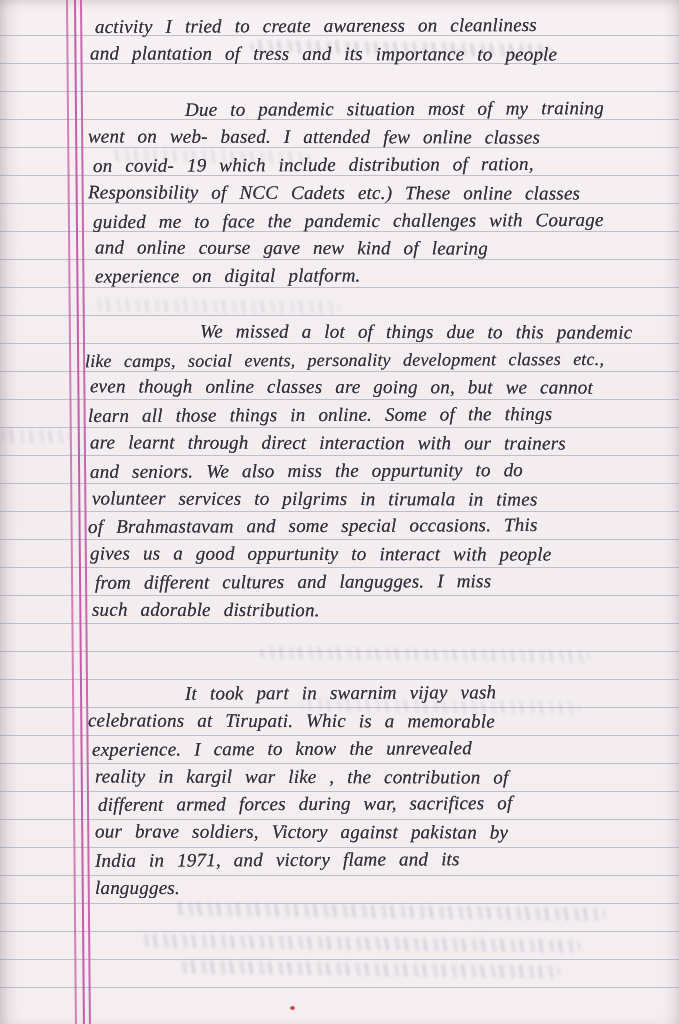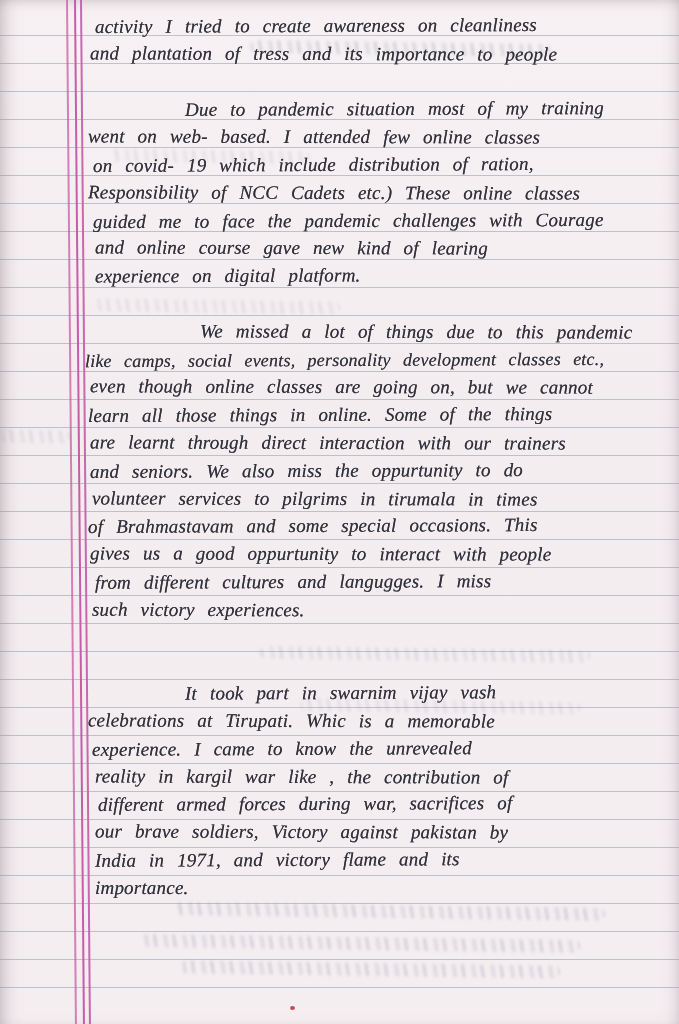--- a/index.html
+++ b/index.html
@@ -92,22 +92,22 @@
   <div class="line" style="top:319px;left:200px">We missed a lot of things due to this pandemic</div>
   <div class="line" style="top:347px;left:85px;font-size:18px">like camps, social events, personality development classes etc.,</div>
   <div class="line" style="top:374px;left:90px">even though online classes are going on, but we cannot</div>
   <div class="line" style="top:402px;left:88px">learn all those things in online. Some of the things</div>
   <div class="line" style="top:430px;left:90px">are learnt through direct interaction with our trainers</div>
   <div class="line" style="top:458px;left:90px">and seniors. We also miss the oppurtunity to do</div>
   <div class="line" style="top:486px;left:92px">volunteer services to pilgrims in tirumala in times</div>
   <div class="line" style="top:513px;left:88px">of Brahmastavam and some special occasions. This</div>
   <div class="line" style="top:541px;left:90px">gives us a good oppurtunity to interact with people</div>
   <div class="line" style="top:569px;left:95px">from different cultures and langugges. I miss</div>
-  <div class="line" style="top:597px;left:92px">such victory experiences.</div>
+  <div class="line" style="top:597px;left:92px">such adorable distribution.</div>
   <div class="line" style="top:680px;left:185px">It took part in swarnim vijay vash</div>
   <div class="line" style="top:708px;left:88px">celebrations at Tirupati. Whic is a memorable</div>
   <div class="line" style="top:736px;left:92px">experience. I came to know the unrevealed</div>
   <div class="line" style="top:764px;left:95px">reality in kargil war like , the contribution of</div>
   <div class="line" style="top:791px;left:98px">different armed forces during war, sacrifices of</div>
   <div class="line" style="top:819px;left:95px">our brave soldiers, Victory against pakistan by</div>
   <div class="line" style="top:847px;left:95px">India in 1971, and victory flame and its</div>
-  <div class="line" style="top:875px;left:95px">importance.</div>
+  <div class="line" style="top:875px;left:95px">langugges.</div>
 </div>
 
 </body></html>

